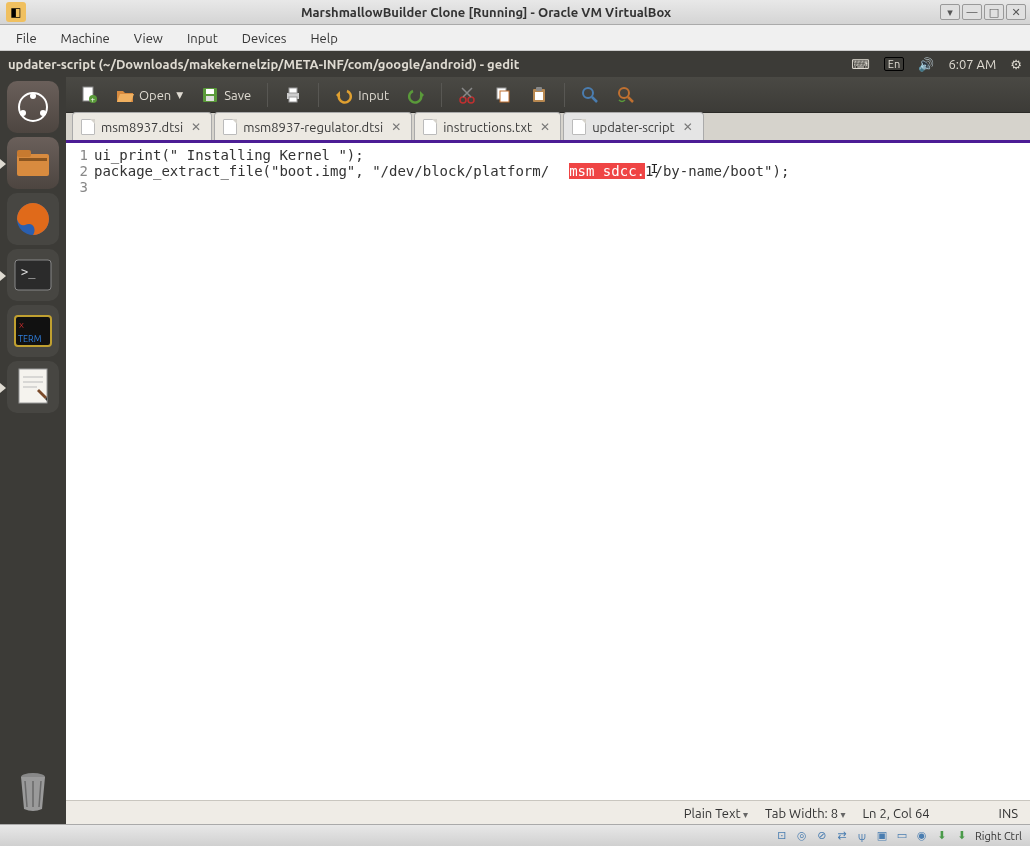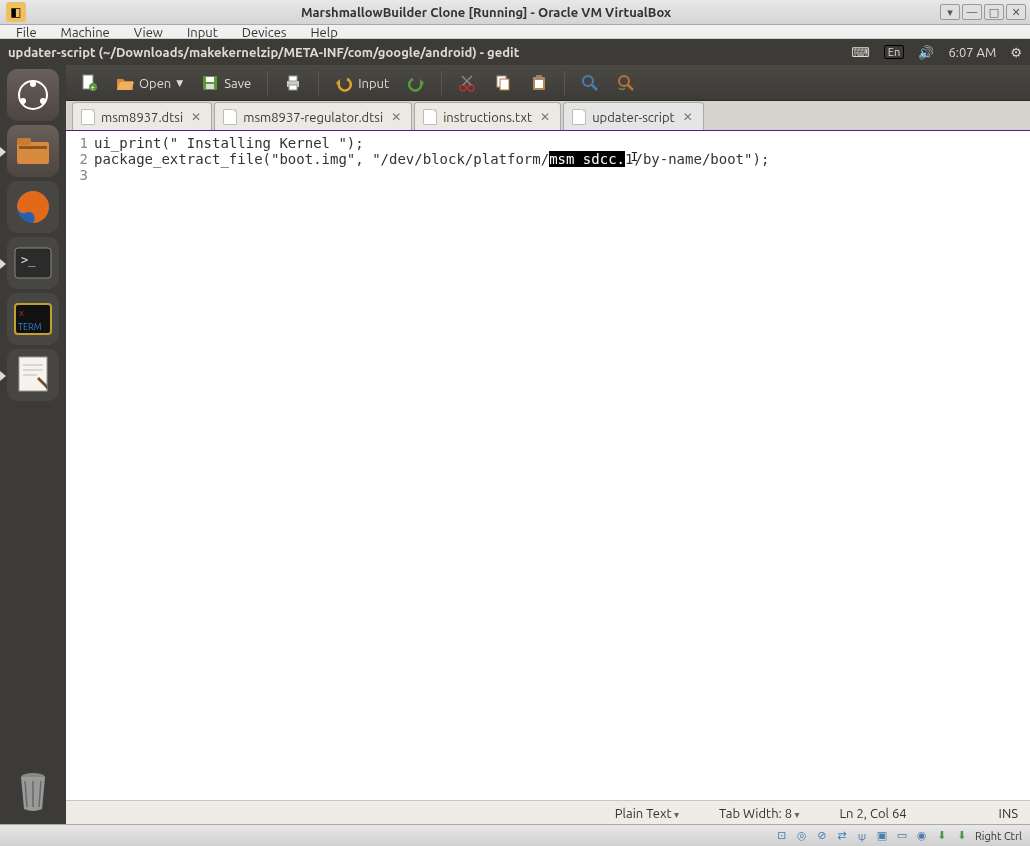--- a/index.html
+++ b/index.html
@@ -2,53 +2,53 @@
 <html><head>
 <meta charset="utf-8">
 <style>
 * { margin: 0; padding: 0; box-sizing: border-box; }
 body { font-family: "Ubuntu", "DejaVu Sans", sans-serif; font-size: 13px; background: #f0f0f0; width: 1030px; height: 846px; overflow: hidden; display: flex; flex-direction: column; }
 .vm-titlebar { height: 25px; background: linear-gradient(#e8e8e8, #d4d4d4); display: flex; align-items: center; border-bottom: 1px solid #aaa; }
 .vm-titlebar .app-icon { width: 20px; height: 20px; margin: 0 6px; background: #f0c060; border-radius: 3px; display:flex;align-items:center;justify-content:center;font-size:12px;}
 .vm-titlebar .title { flex: 1; text-align: center; font-weight: bold; color: #333; }
 .vm-titlebar .ctrls { display: flex; gap: 2px; margin-right: 4px;}
 .vm-titlebar .ctrls span { width: 20px; height: 16px; display:flex;align-items:center;justify-content:center; border:1px solid #999;background:#e0e0e0;border-radius:2px;color:#555;font-size:11px;}
-.vm-menubar { height: 14px; background: #f0f0f0; display: flex; align-items: center; gap: 20px; padding: 0 14px; color: #333; border-bottom: 1px solid #ccc;}
+.vm-menubar { height: 26px; background: #f0f0f0; display: flex; align-items: center; gap: 20px; padding: 0 14px; color: #333; border-bottom: 1px solid #ccc;}
 .vm-menubar span { padding: 2px 2px; }
 .ubuntu-topbar { height: 26px; background: #3c3b37; color: #dfdbd2; display: flex; align-items: center; padding: 0 8px; font-size: 13px;}
 .ubuntu-topbar .title { flex: 1; font-weight: bold; white-space: nowrap; overflow: hidden;}
 .ubuntu-topbar .indicators { display:flex;align-items:center;gap:14px;}
 .ubuntu-topbar .ind-box{border:1px solid #000000;padding:0 3px;border-radius:2px;font-size:11px;}
 .main-area { flex: 1; display: flex; overflow: hidden; }
 .launcher { width: 66px; background: #3c3b37; display: flex; flex-direction: column; align-items: center; padding-top: 4px; gap: 4px;}
 .launcher .item { width: 52px; height: 52px; border-radius: 10px; display:flex;align-items:center;justify-content:center; position:relative;}
 .launcher .item.ubuntu { background: linear-gradient(#6a5f5a,#4d4540); }
 .launcher .item.files { background: linear-gradient(#6a5f5a,#4d4540); }
 .launcher .item.firefox, .launcher .item.term, .launcher .item.xterm, .launcher .item.gedit { background: rgba(255,255,255,0.06); }
 .launcher .item.active::before{content:"";position:absolute;left:-7px;top:22px;width:0;height:0;border-top:5px solid transparent;border-bottom:5px solid transparent;border-left:6px solid #dfdbd2;}
 .launcher .spacer{flex:1;}
 .launcher .trash{ width:52px;height:52px;border-radius:10px;display:flex;align-items:center;justify-content:center; margin-bottom:6px;}
 .gedit-area { flex: 1; display: flex; flex-direction: column; background: #fff; }
 .gedit-toolbar { height: 36px; background: linear-gradient(#4a4944,#3c3b37); display: flex; align-items: center; padding: 0 8px; gap: 6px; border-bottom:1px solid #2b2a27;}
 .tbtn { height: 28px; padding: 0 6px; display:flex;align-items:center;gap:5px;color:#dfdbd2;border-radius:3px;}
 .tbtn svg{width:18px;height:18px;}
 .tsep{width:1px;height:24px;background:#585753;margin:0 4px;}
-.tab-strip { height: 30px; background: #d6d3cc; display: flex; align-items: flex-end; padding-left: 6px; border-bottom:1px solid #4c1d95;}
+.tab-strip { height: 30px; background: #d6d3cc; display: flex; align-items: flex-end; padding-left: 6px; border-bottom:3px solid #4c1d95;}
 .tab { height: 28px; padding: 0 8px 0 8px; display:flex;align-items:center;gap:6px; background:#ece9e2; border:1px solid #aaa;border-bottom:none;border-radius:4px 4px 0 0;margin-right:2px;color:#3a3a3a;}
 .tab.active{background:#e5e5e5;}
 .tab .close{color:#777;font-size:12px;padding:0 2px;}
 .tab .file-icon{width:14px;height:16px;background:#fff;border:1px solid #bbb;border-radius:1px;position:relative;}
 .tab .file-icon::after{content:"";position:absolute;top:-1px;right:-1px;border-style:solid;border-width:0 5px 5px 0;border-color:transparent #d6d3cc transparent transparent;}
 .editor { flex:1; background:#fff; font-family: "DejaVu Sans Mono", monospace; font-size: 14px; color: #333; padding: 4px 0; overflow:auto;}
 .editor .line{display:flex;white-space:pre;}
 .editor .ln{width:28px;text-align:right;color:#888;padding-right:6px;user-select:none;}
-.editor .hl{background:#000000;color:#fff;}
+.editor .hl{background:#ef4444;color:#fff;margin-left:20px;}
 .editor .cursor{display:inline-block;width:1px;height:16px;position:relative;}
 .editor .cursor::after{content:"𝙸";font-size:13px;color:#222;position:absolute;top:-2px;left:-3px;}
-.gedit-status { height: 24px; background: #efece6; border-top:1px solid #c9c6bf; display:flex;align-items:center;justify-content:flex-end;padding:0 12px;gap:40px;color:#333;}
+.gedit-status { height: 24px; background: #efece6; border-top:1px solid #c9c6bf; display:flex;align-items:center;justify-content:flex-end;padding:0 12px;gap:17px;color:#333;}
 .gedit-status .combo::after{content:" ▾";color:#666;font-size:10px;}
 .vm-status { height: 22px; background:linear-gradient(#e8e8e8,#d0d0d0); border-top:1px solid #aaa; display:flex;align-items:center;justify-content:flex-end;padding:0 8px;gap:6px;color:#555;font-size:11px;}
 .vm-status .tray-icon{width:14px;height:14px;display:inline-flex;align-items:center;justify-content:center;color:#4a7db0;}
 .icon-svg{display:block;}
 </style>
 </head>
 <body>
 
 <div class="vm-titlebar">
   <div class="app-icon">◧</div>

